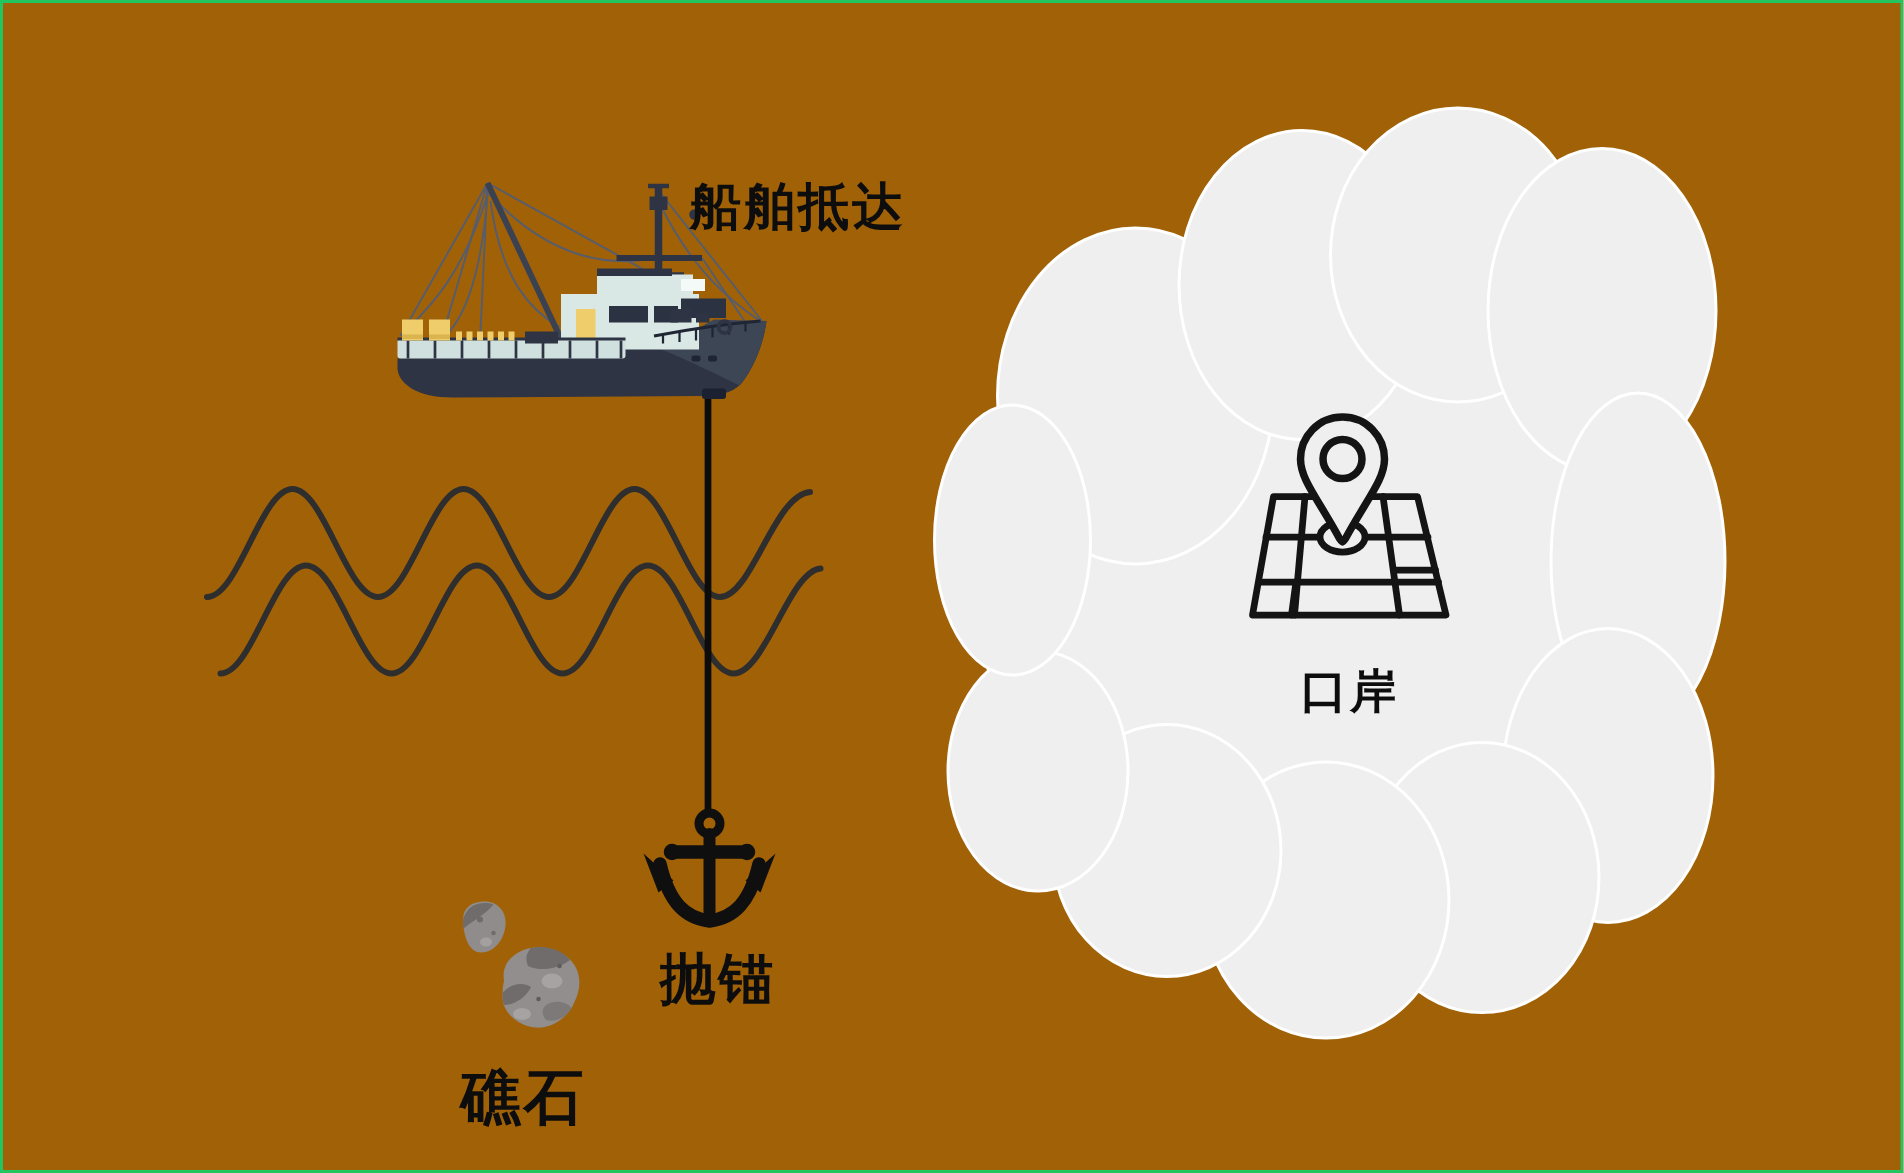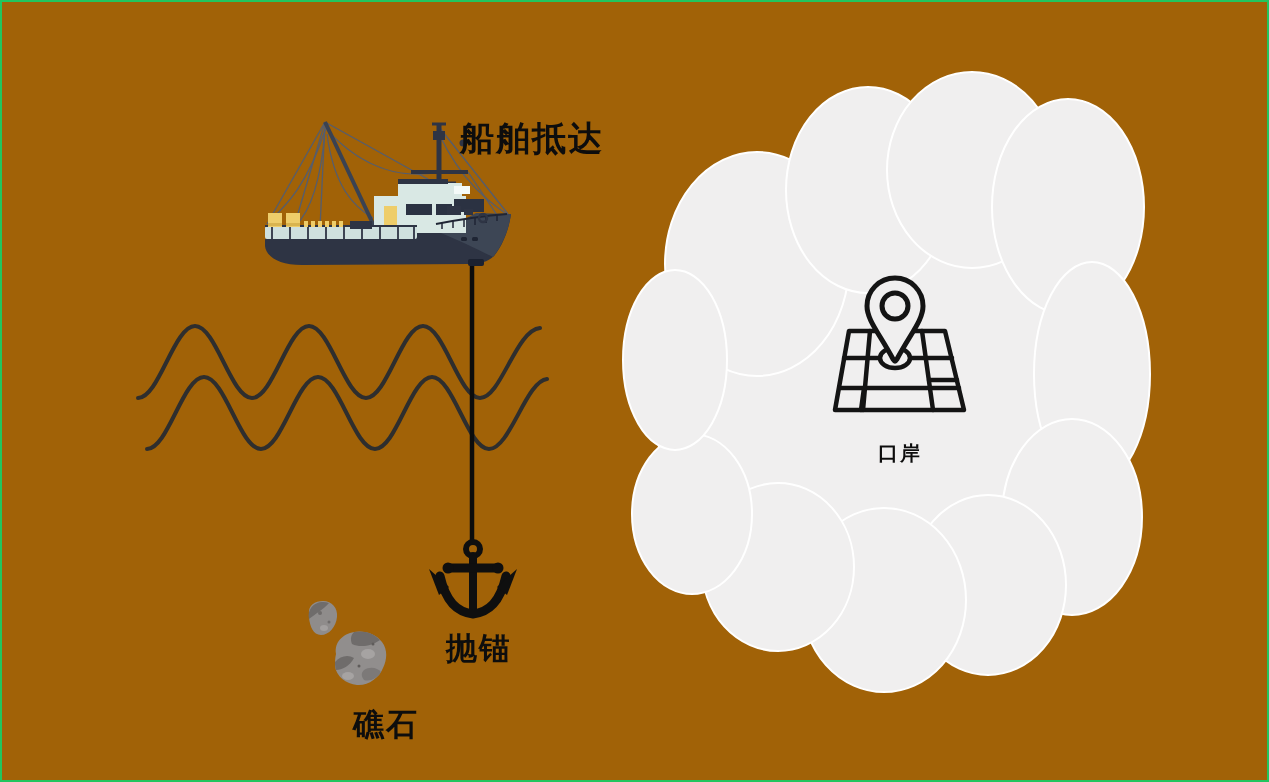--- a/index.html
+++ b/index.html
@@ -20,23 +20,23 @@
     font-weight:700;
     text-align:center;
     letter-spacing:2px;
     white-space:nowrap;
   }
   .label-title{
     left:428px;top:116px;width:204px;
     font-size:34px;line-height:41px;
     white-space:normal;
   }
-  .label-anchor{left:407px;top:626px;width:140px;font-size:31px;text-align:center;}
-  .label-reef{left:277px;top:702px;width:140px;font-size:31px;text-align:right;}
-  .label-port{left:828px;top:438px;width:140px;font-size:20px;}
+  .label-anchor{left:407px;top:626px;width:140px;font-size:37px;text-align:center;}
+  .label-reef{left:277px;top:702px;width:140px;font-size:40px;}
+  .label-port{left:828px;top:438px;width:140px;font-size:31px;}
 </style>
 </head>
 <body>
 
 <div class="frame">
 
   <svg class="scene" viewBox="0 0 1265 778">
 
     <g fill="#f0efef" stroke="#ffffff" stroke-width="2">
       <ellipse cx="886" cy="390" rx="235" ry="245"></ellipse>

